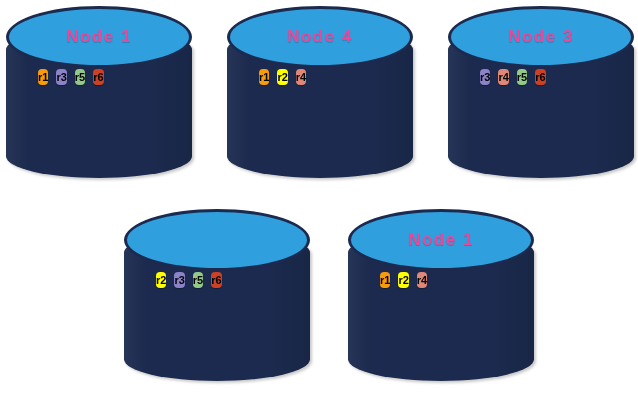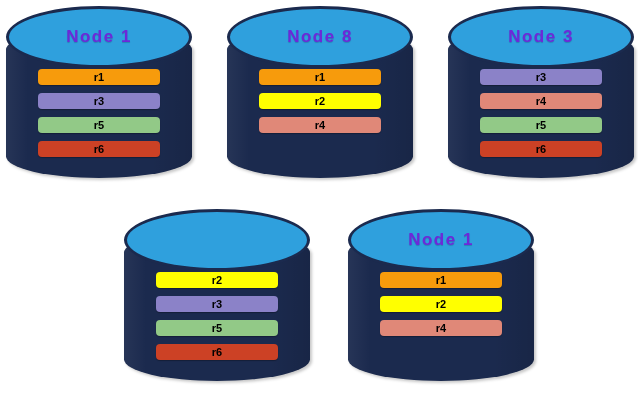--- a/index.html
+++ b/index.html
@@ -70,36 +70,36 @@
 
   .node-title {
     position: absolute;
     left: 0;
     top: 0;
     width: 186px;
     height: 62px;
     display: flex;
     align-items: center;
     justify-content: center;
-    color: #6d28d9;
+    color: #ec4899;
     font-size: 17px;
     font-weight: bold;
     letter-spacing: 1.5px;
     text-shadow: 0 1px 1px rgba(0,0,0,0.18);
     white-space: nowrap;
   }
 
   
   .records {
     position: absolute;
     left: 32px;
     top: 63px;
     width: 122px;
     display: flex;
-    flex-direction: column;
+    flex-direction: row;
     gap: 8px;
   }
 
   .record {
     height: 16px;
     border-radius: 4px;
     display: flex;
     align-items: center;
     justify-content: center;
     color: #000000;
@@ -122,21 +122,21 @@
         <div class="record" style="background: rgb(247, 155, 12);">r1</div>
         <div class="record" style="background: rgb(139, 130, 200);">r3</div>
         <div class="record" style="background: rgb(146, 201, 135);">r5</div>
         <div class="record" style="background: rgb(204, 65, 37);">r6</div>
       </div>
     </div>
     <div class="node" style="left: 227px; top: 6px;">
       <div class="cyl-body" style="background: rgb(27, 42, 78);"></div>
       <div class="cyl-shade"></div>
       <div class="cyl-top" style="background: rgb(47, 160, 221); border-color: rgb(27, 42, 78);"></div>
-      <div class="node-title">Node  8</div>
+      <div class="node-title">Node  4</div>
       <div class="records">
         <div class="record" style="background: rgb(247, 155, 12);">r1</div>
         <div class="record" style="background: rgb(255, 255, 0);">r2</div>
         <div class="record" style="background: rgb(224, 136, 120);">r4</div>
       </div>
     </div>
     <div class="node" style="left: 448px; top: 6px; text-align: right;">
       <div class="cyl-body" style="background: rgb(27, 42, 78);"></div>
       <div class="cyl-shade"></div>
       <div class="cyl-top" style="background: rgb(47, 160, 221); border-color: rgb(27, 42, 78);"></div>

